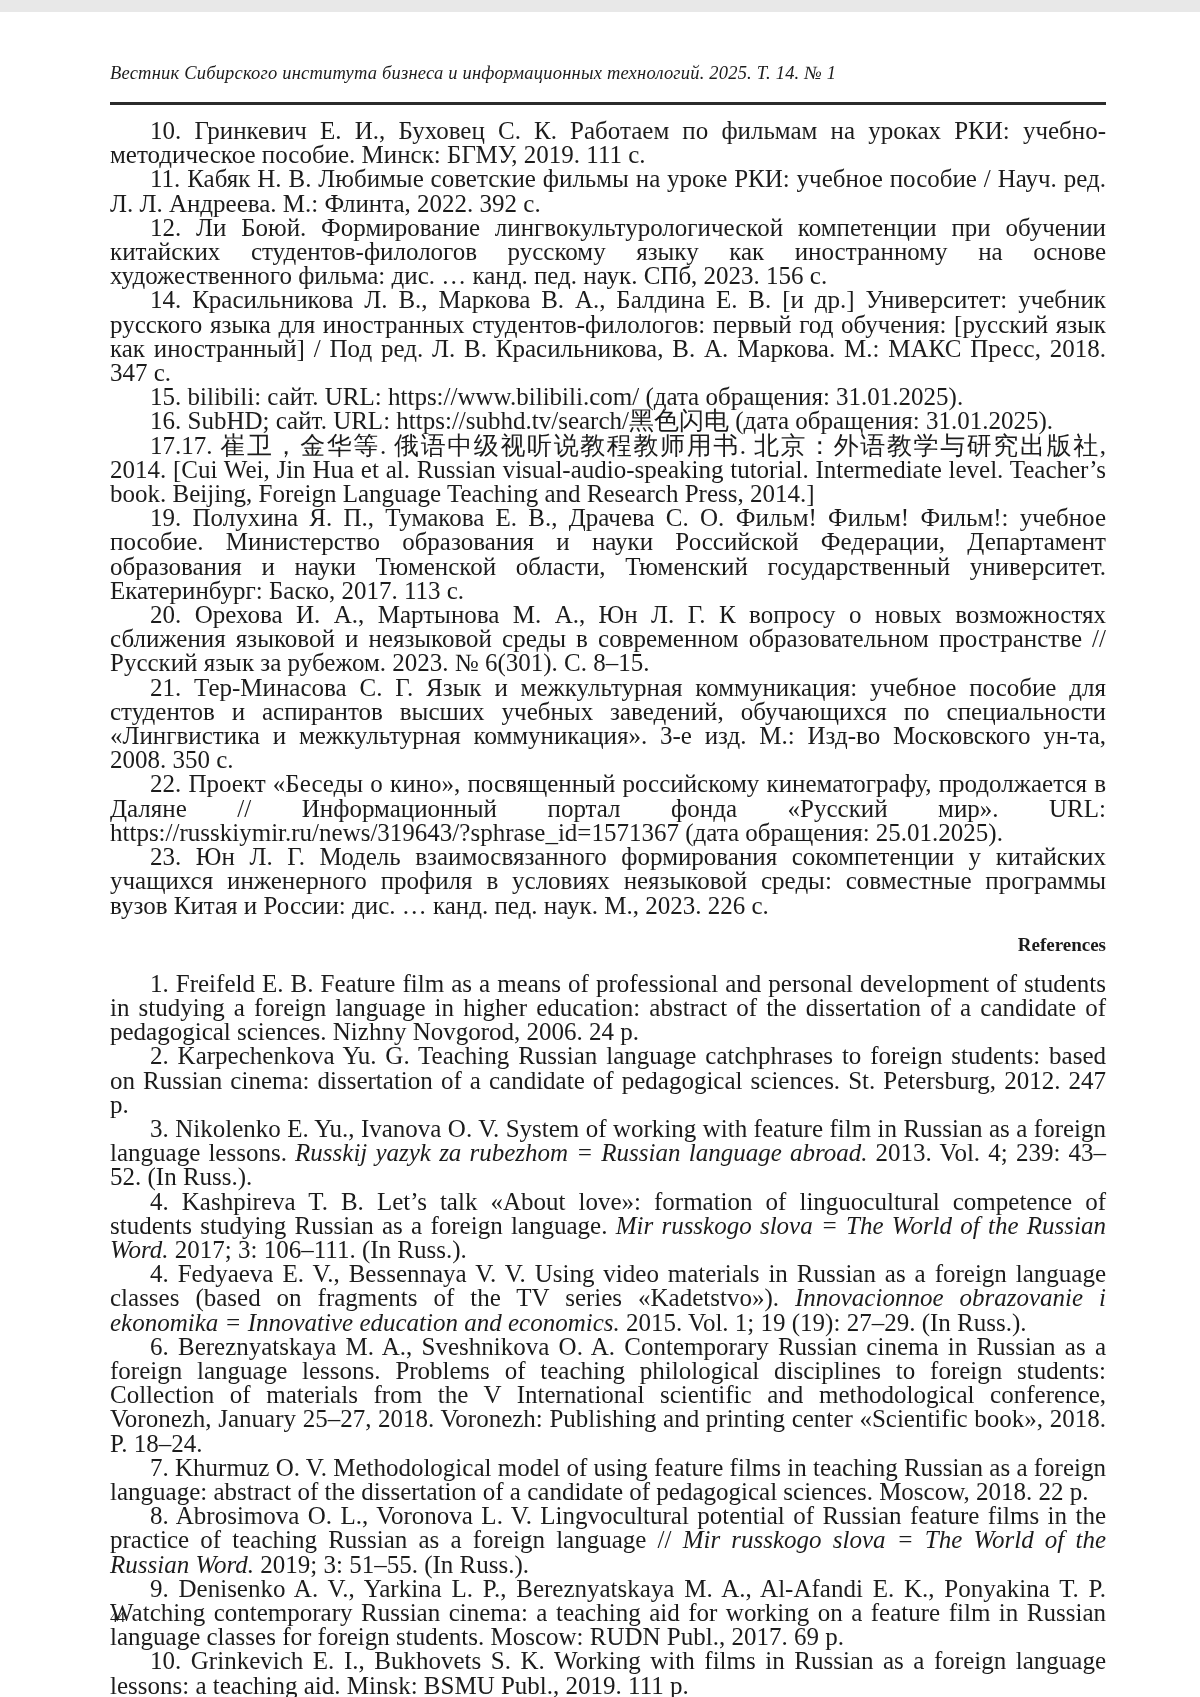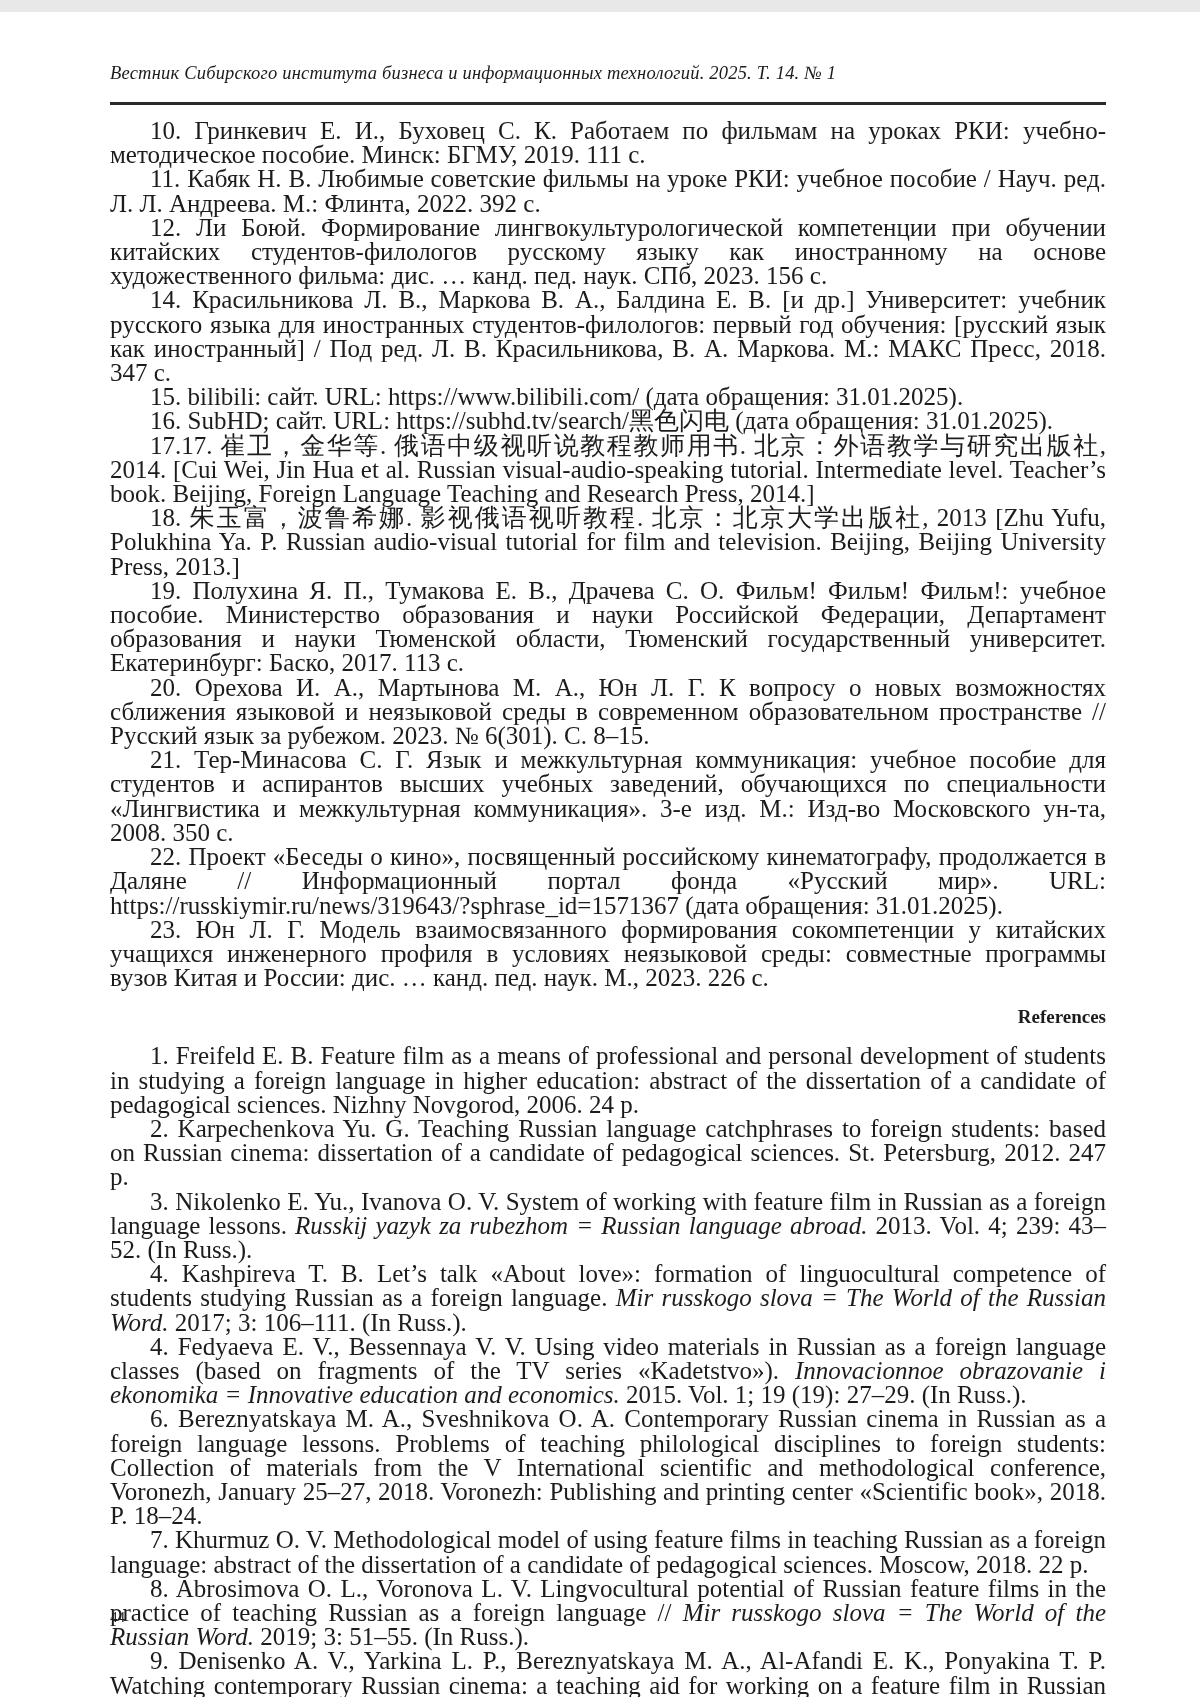--- a/index.html
+++ b/index.html
@@ -64,25 +64,24 @@
     <hr class="header-rule">
     <div class="body-text">
       <div>
           <p class="ref"><span>10. Гринкевич Е. И., Буховец С. К. Работаем по фильмам на уроках РКИ: учебно-методическое пособие. Минск: БГМУ, 2019. 111 с.</span></p>
           <p class="ref"><span>11. Кабяк Н. В. Любимые советские фильмы на уроке РКИ: учебное пособие / Науч. ред. Л. Л. Андреева. М.: Флинта, 2022. 392 с.</span></p>
           <p class="ref"><span>12. Ли Боюй. Формирование лингвокультурологической компетенции при обучении китайских студентов-филологов русскому языку как иностранному на основе художественного фильма: дис. … канд. пед. наук. СПб, 2023. 156 с.</span></p>
           <p class="ref"><span>14. Красильникова Л. В., Маркова В. А., Балдина Е. В. [и др.] Университет: учебник русского языка для иностранных студентов-филологов: первый год обучения: [русский язык как иностранный] / Под ред. Л. В. Красильникова, В. А. Маркова. М.: МАКС Пресс, 2018. 347 с.</span></p>
           <p class="ref"><span>15. bilibili: сайт. URL: https://www.bilibili.com/ (дата обращения: 31.01.2025).</span></p>
           <p class="ref"><span>16. SubHD; сайт. URL: https://subhd.tv/search/黑色闪电 (дата обращения: 31.01.2025).</span></p>
           <p class="ref"><span>17.17. 崔卫，金华等.  俄语中级视听说教程教师用书.  北京：外语教学与研究出版社, 2014. [Cui Wei, Jin Hua et al. Russian visual-audio-speaking tutorial. Intermediate level. Teacher’s book. Beijing, Foreign Language Teaching and Research Press, 2014.]</span></p>
-          <p class="ref"><span>18. 朱玉富，波鲁希娜.  影视俄语视听教程.  北京：北京大学出版社, 2013 [Zhu Yufu, Polukhina Ya. P. Russian audio-visual tutorial for film and television. Beijing, Beijing University Press, 2013.]</span></p>
           <p class="ref"><span>19. Полухина Я. П., Тумакова Е. В., Драчева С. О. Фильм! Фильм! Фильм!: учебное пособие. Министерство образования и науки Российской Федерации, Департамент образования и науки Тюменской области, Тюменский государственный университет. Екатеринбург: Баско, 2017. 113 с.</span></p>
           <p class="ref"><span>20. Орехова И. А., Мартынова М. А., Юн Л. Г. К вопросу о новых возможностях сближения языковой и неязыковой среды в современном образовательном пространстве // Русский язык за рубежом. 2023. № 6(301). С. 8–15.</span></p>
           <p class="ref"><span>21. Тер-Минасова С. Г. Язык и межкультурная коммуникация: учебное пособие для студентов и аспирантов высших учебных заведений, обучающихся по специальности «Лингвистика и межкультурная коммуникация». 3-е изд. М.: Изд-во Московского ун-та, 2008. 350 с.</span></p>
-          <p class="ref"><span>22. Проект «Беседы о кино», посвященный российскому кинематографу, продолжается в Даляне // Информационный портал фонда «Русский мир». URL: https://russkiymir.ru/news/319643/?sphrase_id=1571367 (дата обращения: 31.01.2025).</span></p>
+          <p class="ref"><span>22. Проект «Беседы о кино», посвященный российскому кинематографу, продолжается в Даляне // Информационный портал фонда «Русский мир». URL: https://russkiymir.ru/news/319643/?sphrase_id=1571367 (дата обращения: 25.01.2025).</span></p>
           <p class="ref"><span>23. Юн Л. Г. Модель взаимосвязанного формирования сокомпетенции у китайских учащихся инженерного профиля в условиях неязыковой среды: совместные программы вузов Китая и России: дис. … канд. пед. наук. М., 2023. 226 с.</span></p>
         </div>
       <div class="refs-heading">References</div>
       <div>
           <p class="ref"><span>1. Freifeld E. B. Feature film as a means of professional and personal development of students in studying a foreign language in higher education: abstract of the dissertation of a candidate of pedagogical sciences. Nizhny Novgorod, 2006. 24 p.</span></p>
           <p class="ref"><span>2. Karpechenkova Yu. G. Teaching Russian language catchphrases to foreign students: based on Russian cinema: dissertation of a candidate of pedagogical sciences. St. Petersburg, 2012. 247 p.</span></p>
           <p class="ref"><span>3. Nikolenko E. Yu., Ivanova O. V. System of working with feature film in Russian as a foreign language lessons. </span><i>Russkij yazyk za rubezhom = Russian language abroad.</i><span> 2013. Vol. 4; 239: 43–52. (In Russ.).</span></p>
           <p class="ref"><span>4. Kashpireva T. B. Let’s talk «About love»: formation of linguocultural competence of students studying Russian as a foreign language. </span><i>Mir russkogo slova = The World of the Russian Word.</i><span> 2017; 3: 106–111. (In Russ.).</span></p>
           <p class="ref"><span>4. Fedyaeva E. V., Bessennaya V. V. Using video materials in Russian as a foreign language classes (based on fragments of the TV series «Kadetstvo»). </span><i>Innovacionnoe obrazovanie i ekonomika = Innovative education and economics.</i><span> 2015. Vol. 1; 19 (19): 27–29. (In Russ.).</span></p>
           <p class="ref"><span>6. Bereznyatskaya M. A., Sveshnikova O. A. Contemporary Russian cinema in Russian as a foreign language lessons. Problems of teaching philological disciplines to foreign students: Collection of materials from the V International scientific and methodological conference, Voronezh, January 25–27, 2018. Voronezh: Publishing and printing center «Scientific book», 2018. P. 18–24.</span></p>

